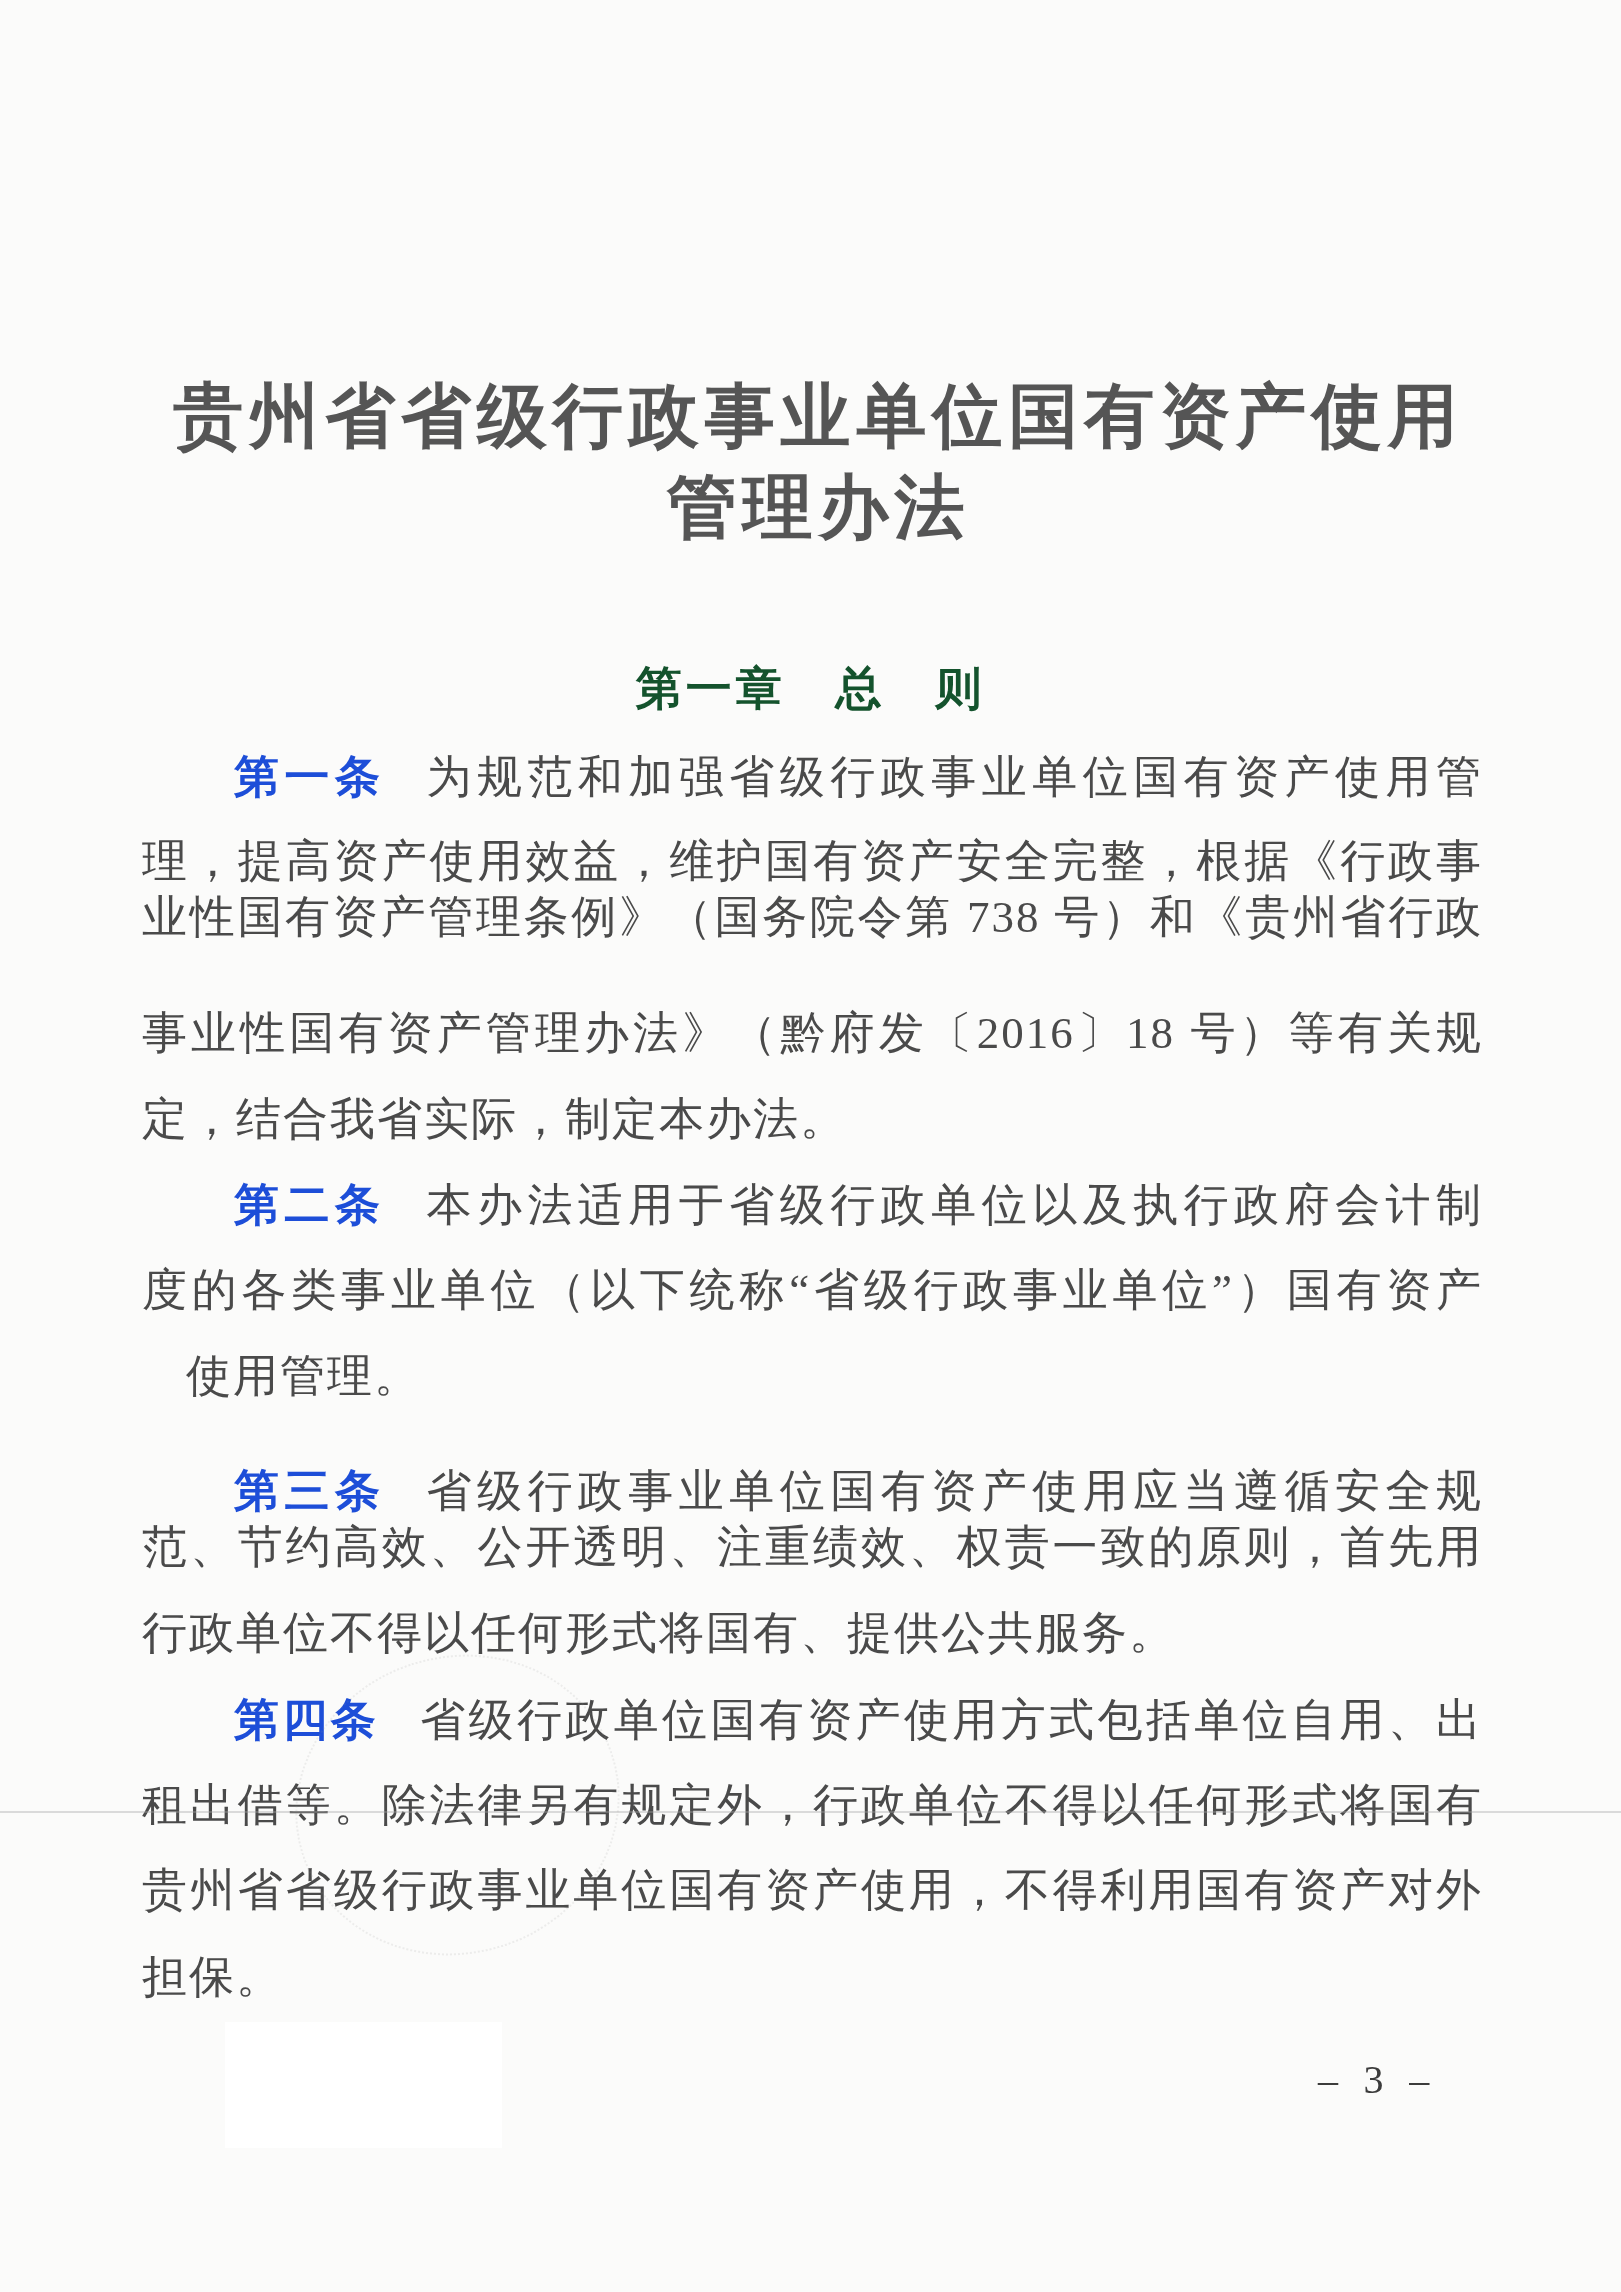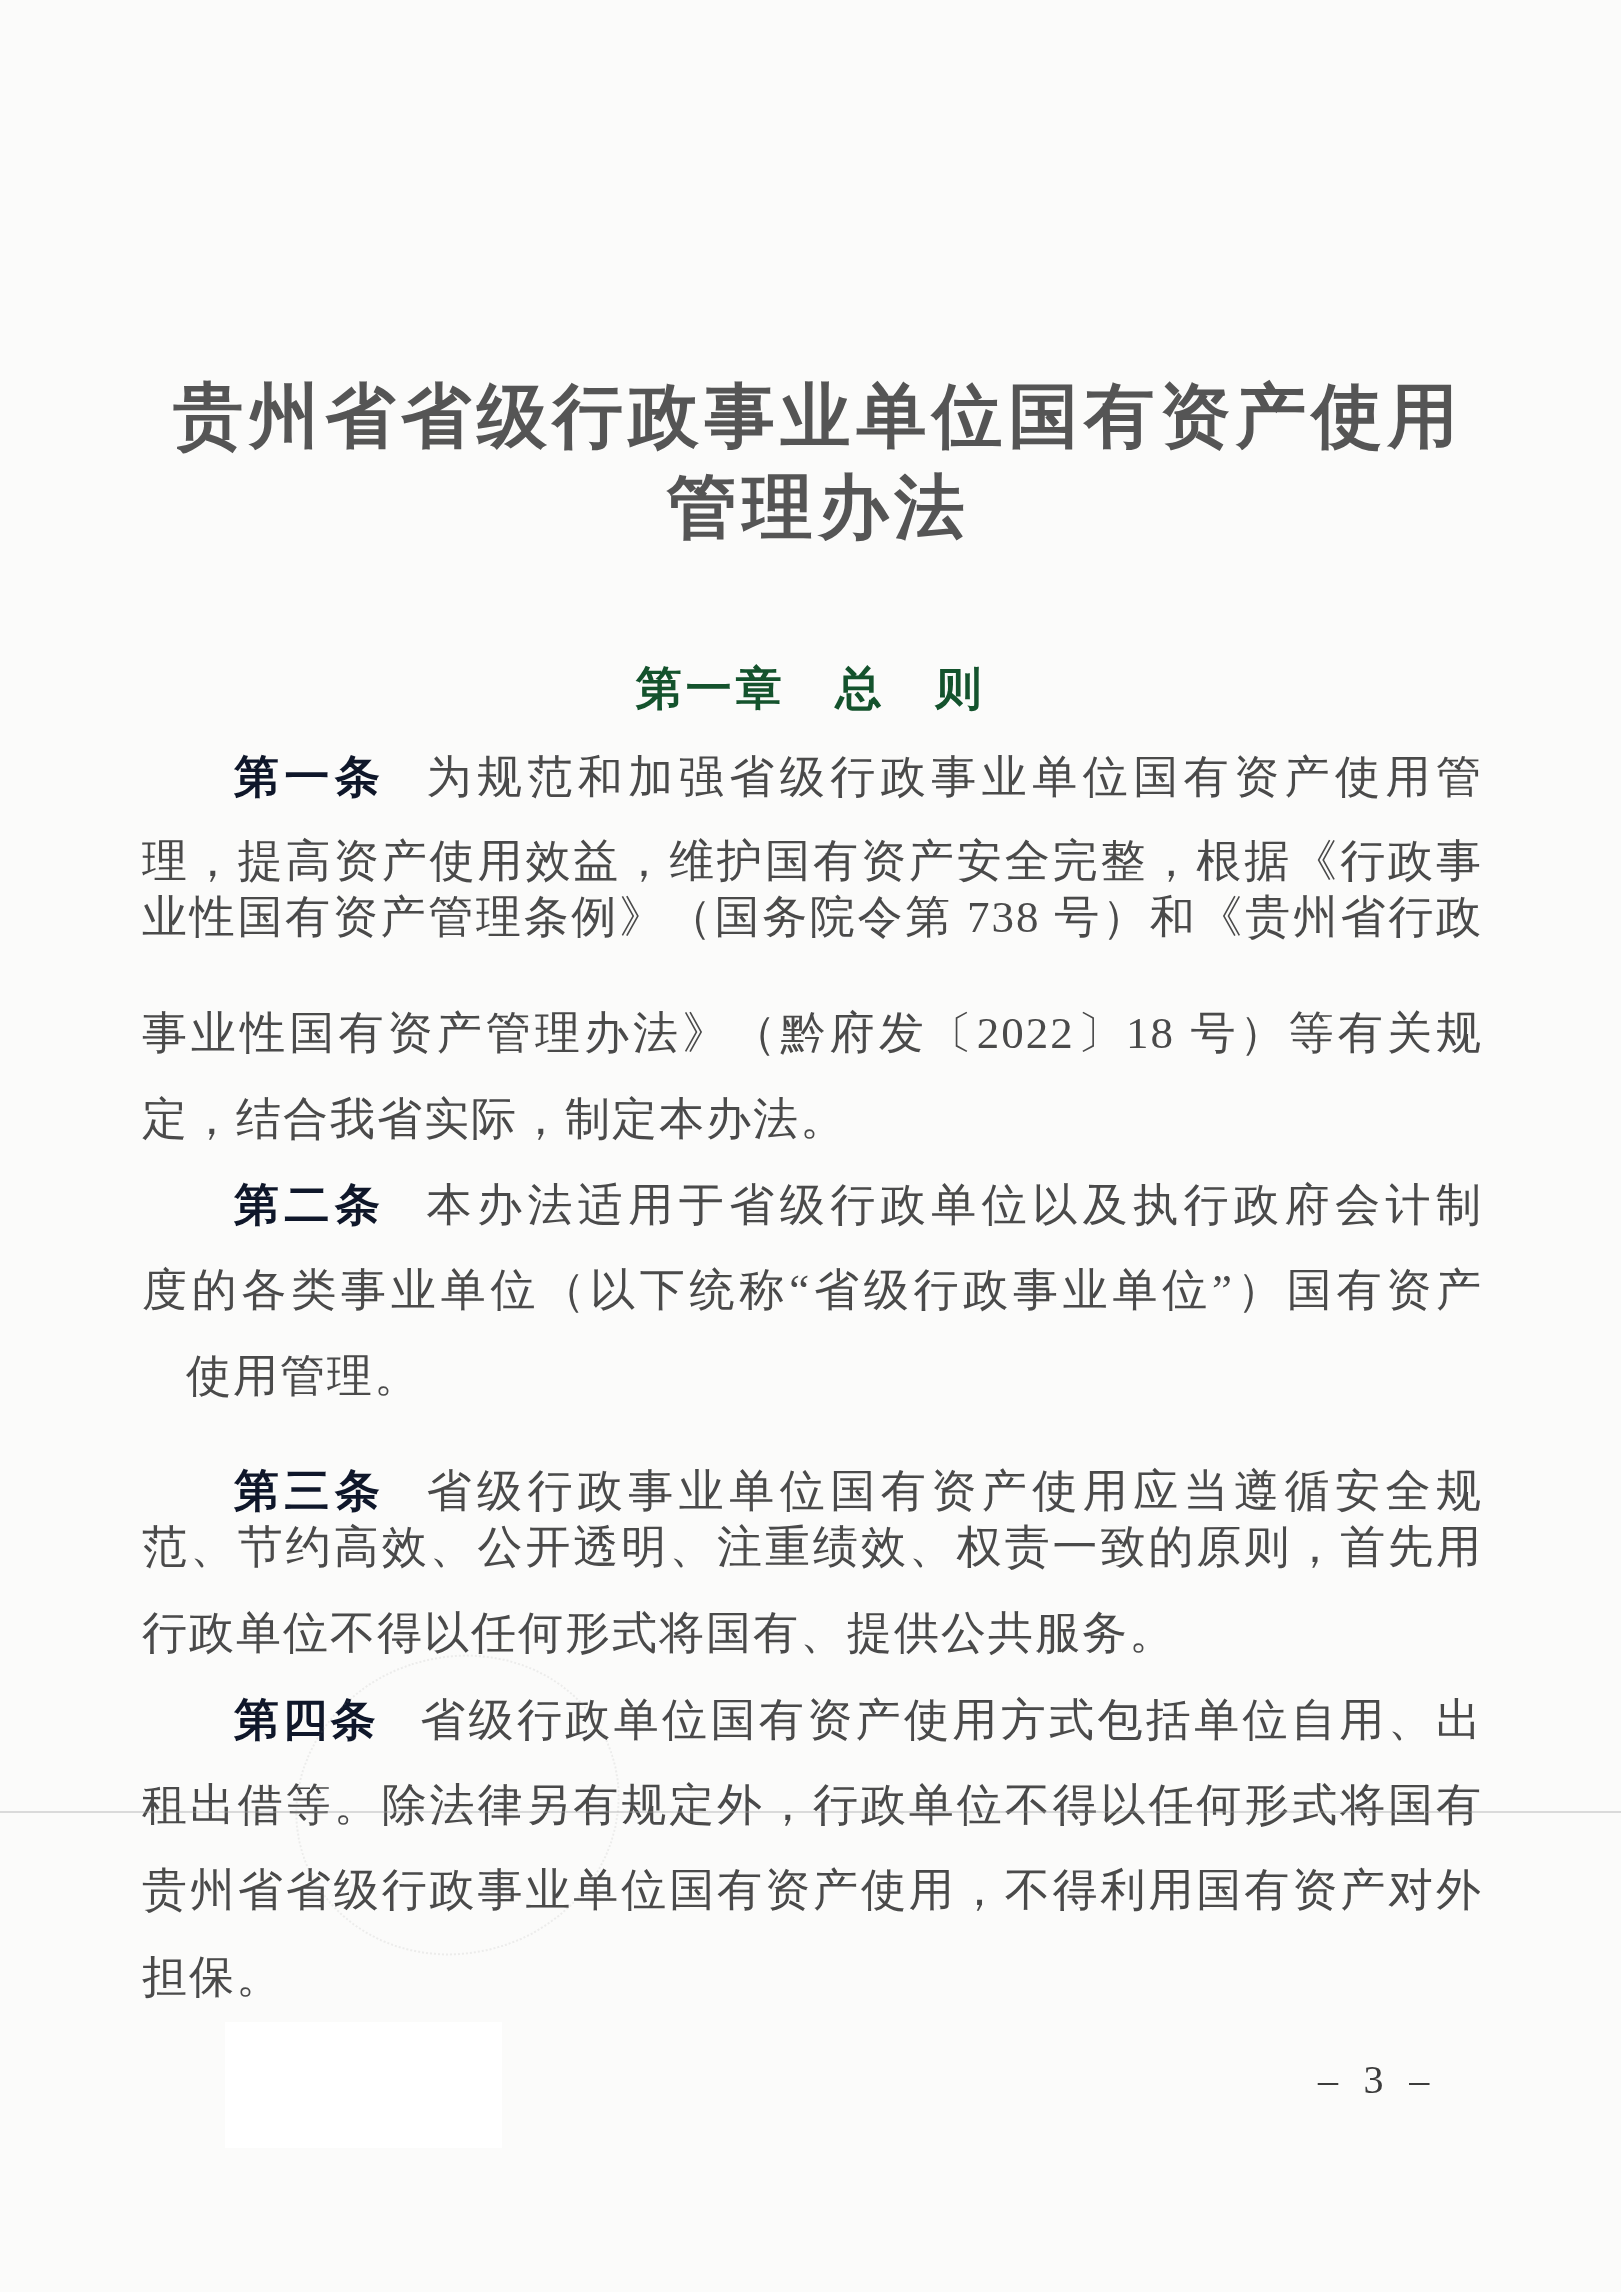--- a/index.html
+++ b/index.html
@@ -36,21 +36,21 @@
   .line.chapter-line{
     left:0;width:1621px;padding:0;
     text-align:center;text-align-last:center;
     font-size:46px;font-weight:bold;
     letter-spacing:3.9px;color:#14532d;
     font-family:"Liberation Sans", sans-serif;
   }
   .bold-prefix{
     font-weight:bold;
     font-family:"Liberation Sans", sans-serif;
-    color:#0f172a;
+    color:#1d4ed8;
     margin-right:41px;
   }
   .scan-hline{
     position:absolute;
     left:0;top:1811px;
     width:1621px;height:2px;
     background:rgba(165,165,165,0.38);
   }
   .whiteout-patch{
     position:absolute;
@@ -80,21 +80,21 @@
 <body>
 
 <div class="page">
   <div id="doc-lines">
       <div class="line title-line" style="top: 372px;">贵州省省级行政事业单位国有资产使用</div>
       <div class="line title-line" style="top: 463px;">管理办法</div>
       <div class="line chapter-line" style="top: 659px;">第一章　总　则</div>
       <div class="line indent justify" style="top: 748px;"><span class="bold-prefix">第一条</span><span>为规范和加强省级行政事业单位国有资产使用管</span></div>
       <div class="line justify" style="top: 833px;">理，提高资产使用效益，维护国有资产安全完整，根据《行政事</div>
       <div class="line justify" style="top: 889px;">业性国有资产管理条例》（国务院令第 738 号）和《贵州省行政</div>
-      <div class="line justify" style="top: 1005px;">事业性国有资产管理办法》（黔府发〔2022〕18 号）等有关规</div>
+      <div class="line justify" style="top: 1005px;">事业性国有资产管理办法》（黔府发〔2016〕18 号）等有关规</div>
       <div class="line" style="top: 1091px;">定，结合我省实际，制定本办法。</div>
       <div class="line indent justify" style="top: 1176px;"><span class="bold-prefix">第二条</span><span>本办法适用于省级行政单位以及执行政府会计制</span></div>
       <div class="line justify" style="top: 1262px;">度的各类事业单位（以下统称“省级行政事业单位”）国有资产</div>
       <div class="line" style="top: 1348px; margin-left: 44px;">使用管理。</div>
       <div class="line indent justify" style="top: 1462px;"><span class="bold-prefix">第三条</span><span>省级行政事业单位国有资产使用应当遵循安全规</span></div>
       <div class="line justify" style="top: 1519px;">范、节约高效、公开透明、注重绩效、权责一致的原则，首先用</div>
       <div class="line" style="top: 1605px;">行政单位不得以任何形式将国有、提供公共服务。</div>
       <div class="line indent justify" style="top: 1691px;"><span class="bold-prefix">第四条</span><span>省级行政单位国有资产使用方式包括单位自用、出</span></div>
       <div class="line justify" style="top: 1777px;">租出借等。除法律另有规定外，行政单位不得以任何形式将国有</div>
       <div class="line justify" style="top: 1862px;">贵州省省级行政事业单位国有资产使用，不得利用国有资产对外</div>

